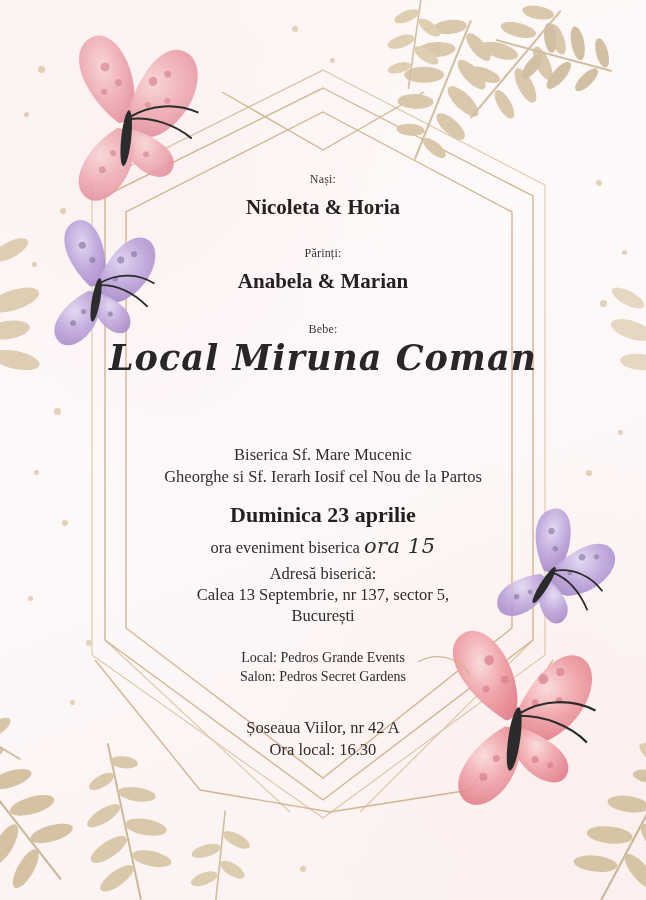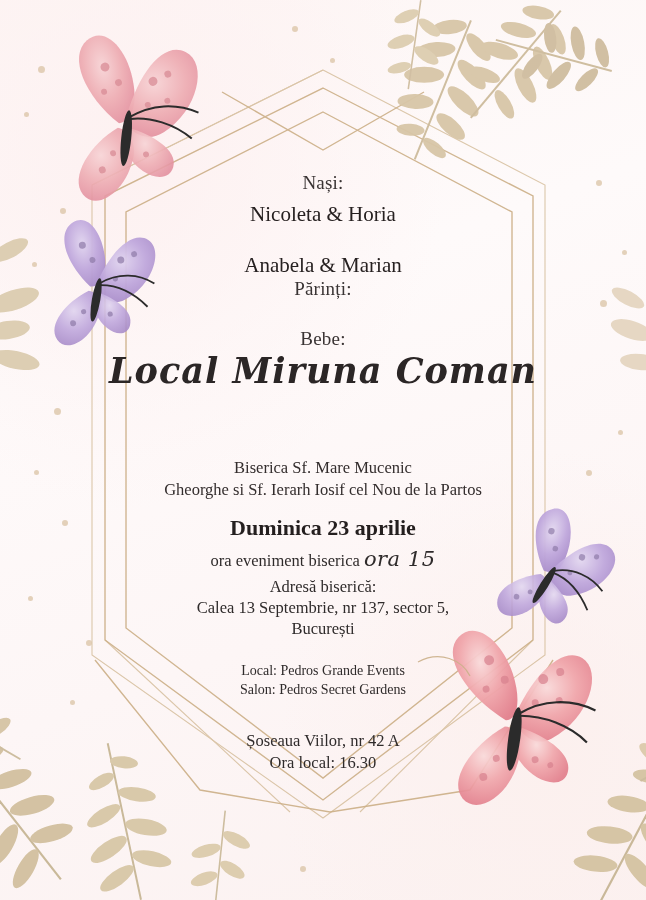--- a/index.html
+++ b/index.html
@@ -57,27 +57,27 @@
     position: absolute;
     left: 0;
     right: 0;
     top: 0;
     text-align: center;
     color: #2f2b2b;
   }
   .line { margin: 0; }
 
   .label {
-    font-size: 19px;
+    font-size: 12px;
     letter-spacing: .2px;
     color: #3a3434;
   }
   .names {
     font-size: 21px;
-    font-weight: normal;
+    font-weight: bold;
     color: #262020;
     text-align: center;
   }
   .block { margin-bottom: 14px; }
 
   .baby-name {
     font-family: "DejaVu Serif", serif;
     font-style: italic;
     font-size: 35px;
     font-weight: 600;
@@ -456,22 +456,22 @@
   </svg>
 
   <div class="content">
 
     <div class="block" style="margin-top:172px;">
       <p class="line label">Nași:</p>
       <p class="line names" style="margin-top:8px;">Nicoleta &amp; Horia</p>
     </div>
 
     <div class="block" style="margin-top:26px;">
+      <p class="line label">Părinți:</p>
       <p class="line names" style="margin-top:8px;">Anabela &amp; Marian</p>
-      <p class="line label">Părinți:</p>
     </div>
 
     <div class="block" style="margin-top:28px;">
       <p class="line label">Bebe:</p>
       <p class="line baby-name">Local Miruna Coman</p>
     </div>
 
     <div class="block" style="margin-top:66px;">
       <p class="line church">Biserica Sf. Mare Mucenic</p>
       <p class="line church">Gheorghe si Sf. Ierarh Iosif cel Nou de la Partos</p>

